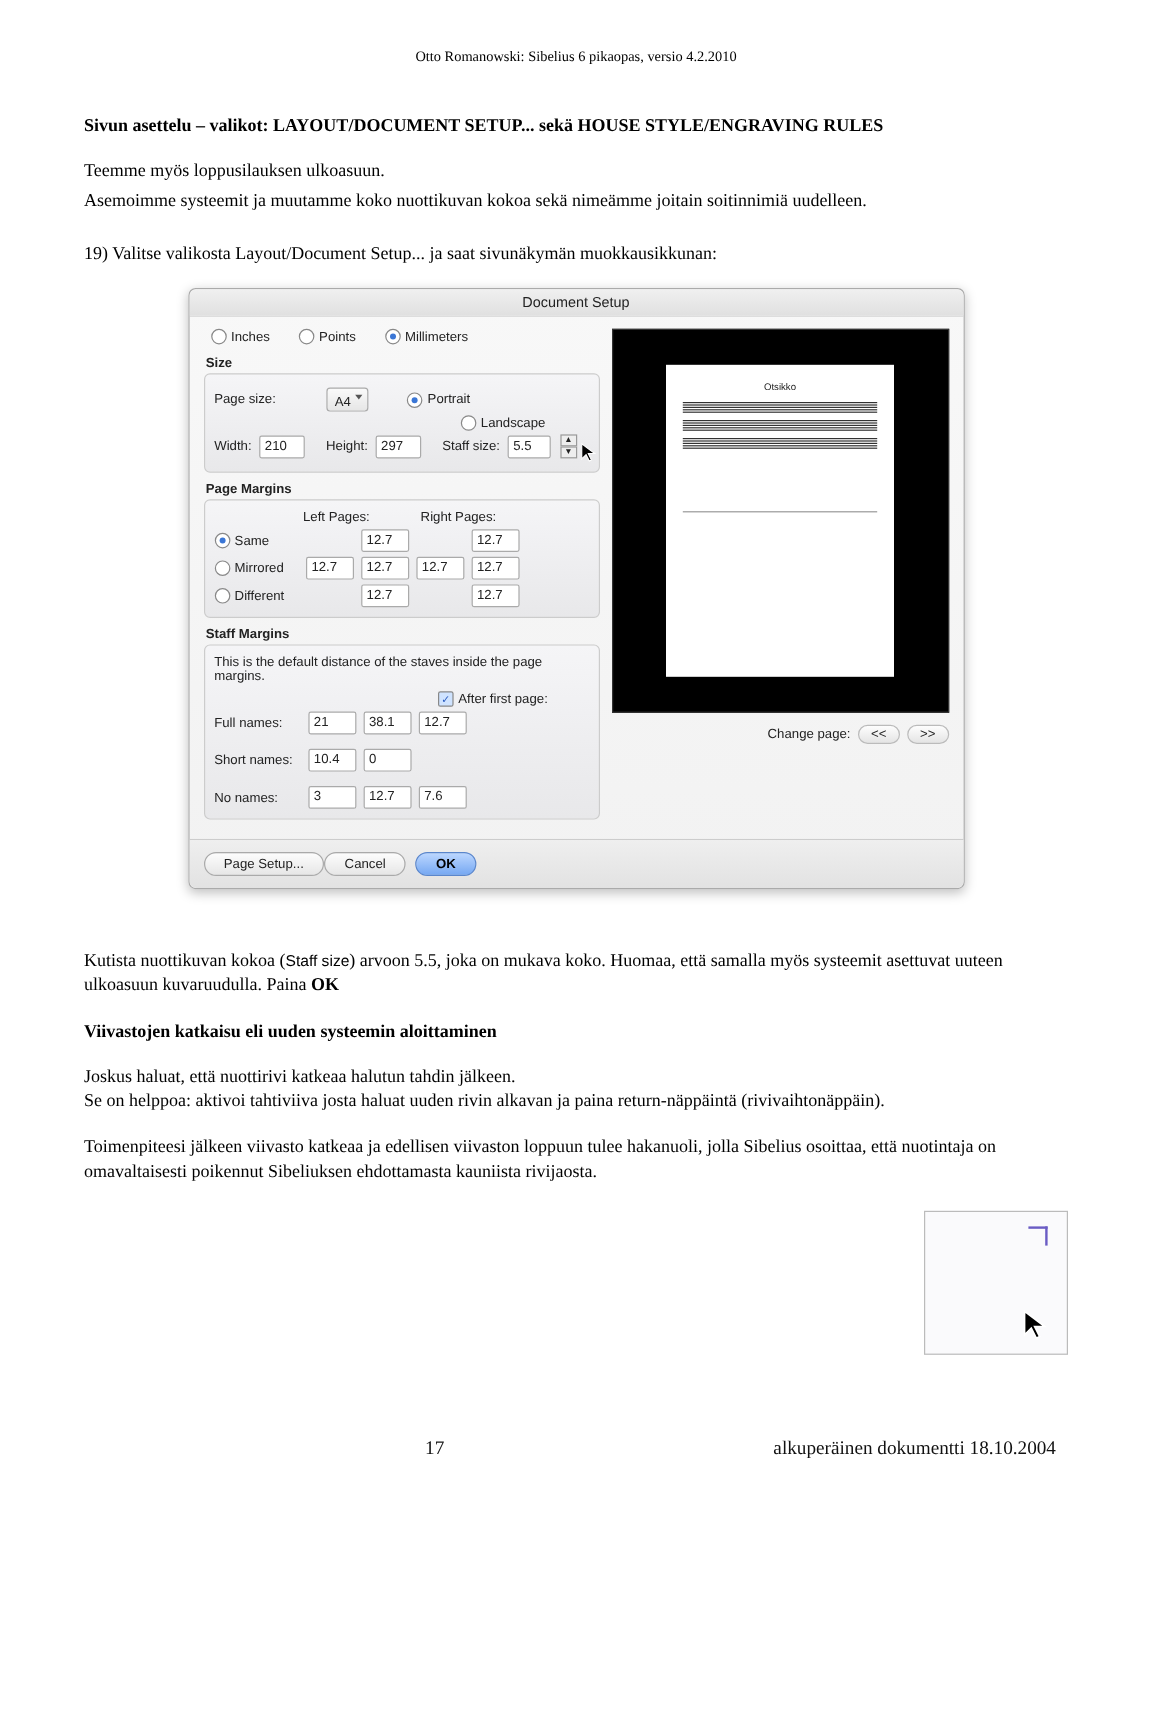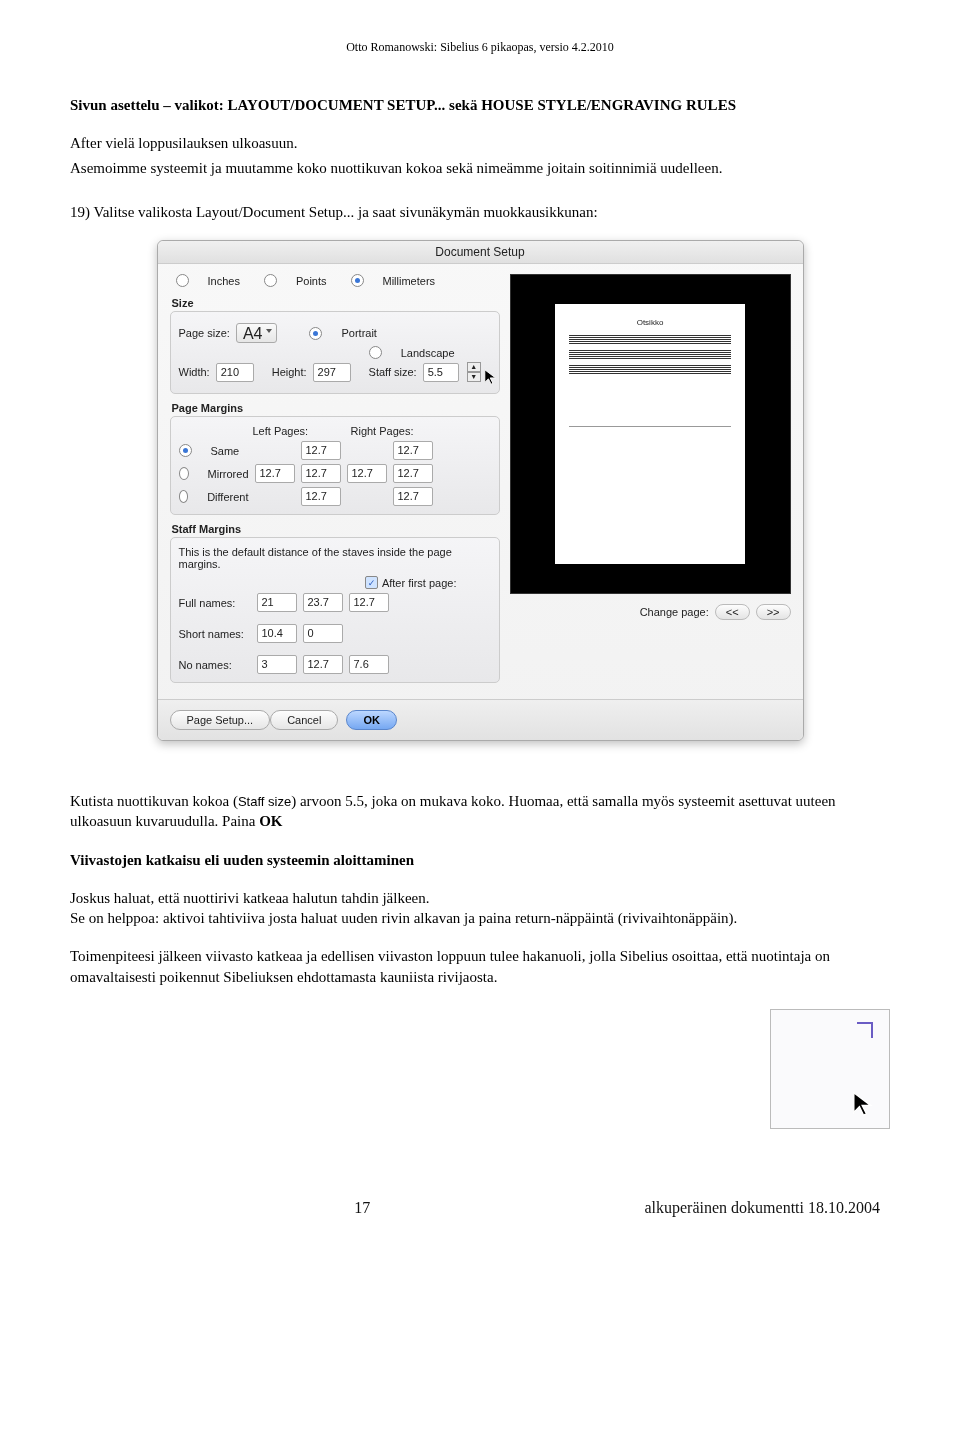--- a/index.html
+++ b/index.html
@@ -44,21 +44,21 @@
   }
   .dialog-body {
     display: flex;
     padding: 10px 12px 8px 12px;
     gap: 10px;
   }
   .left-panel { width: 330px; }
   .right-panel { flex: 1; }
 
   .unit-row { display:flex; gap: 24px; padding: 0 6px 6px 6px; }
-  .radio { display:inline-flex; align-items:center; gap:19px; font-size:11px; }
+  .radio { display:inline-flex; align-items:center; gap:4px; font-size:11px; }
   .radio .dot {
     width:11px;height:11px;border-radius:50%;
     border:1px solid #888; background:#fff;
     display:inline-flex;align-items:center;justify-content:center;
   }
   .radio.selected .dot::after{
     content:"";width:5px;height:5px;border-radius:50%;background:#3a76d6;
   }
 
   .section-label { font-weight:bold; font-size:11px; margin:4px 0 2px 2px; }
@@ -72,23 +72,24 @@
   .row { display:flex; align-items:center; gap:6px; margin: 3px 0; }
   .lbl { font-size:11px; }
   .inp {
     display:inline-block; background:#fff; border:1px solid #aaa;
     border-radius:2px; padding:1px 4px; font-size:11px;
     min-width:28px; text-align:left; height:15px; line-height:15px;
   }
   .inp.small{min-width:26px;}
   .select {
     background:#fff;border:1px solid #aaa;border-radius:3px;
-    padding:1px 14px 1px 6px;font-size:16px;position:relative;
-    display:inline-flex;align-items:flex-start;height:16px;
+    padding:1px 14px 1px 6px;font-size:11px;position:relative;
+    display:inline-flex;align-items:flex-end;height:16px;
     background-image:linear-gradient(#fafafa,#e6e6e6);
+    margin-left:36px;
   }
   .select::after{
     content:"";position:absolute;right:4px;top:5px;
     border-left:3px solid transparent;border-right:3px solid transparent;
     border-top:4px solid #555;
   }
   .spinner-btns{
     display:inline-flex;flex-direction:column;margin-left:2px;
   }
   .spinner-btns span{
@@ -168,21 +169,21 @@
 </style>
 </head>
 <body>
 
 <div class="page">
 
   <div class="doc-header">Otto Romanowski: Sibelius 6 pikaopas, versio 4.2.2010</div>
 
   <p><span class="heading-bold">Sivun asettelu – valikot: LAYOUT/DOCUMENT SETUP... sekä HOUSE STYLE/ENGRAVING RULES</span></p>
 
-  <p>After vielä loppusilauksen ulkoasuun.</p>
+  <p>Teemme myös loppusilauksen ulkoasuun.</p>
   <p style="margin-top:-14px;">Asemoimme systeemit ja muutamme koko nuottikuvan kokoa sekä nimeämme joitain soitinnimiä uudelleen.</p>
 
   <p style="margin-top:24px;">19) Valitse valikosta Layout/Document Setup... ja saat sivunäkymän muokkausikkunan:</p>
 
   <div class="dialog-wrap">
     <div class="dialog">
       <div class="dialog-title">Document Setup</div>
       <div class="dialog-body">
         <div class="left-panel">
 
@@ -284,21 +285,21 @@
           <div class="group">
             <div class="lbl" style="margin-bottom:6px;">This is the default distance of the staves inside the page margins.</div>
             <div class="row" style="justify-content:flex-end;gap:4px;">
               <span class="checkbox checked"></span>
               <span class="lbl">After first page:</span>
               <span style="width:30px;"></span>
             </div>
             <div class="staff-grid" style="margin-top:4px;">
               <span class="lbl">Full names:</span>
               <span class="inp small">21</span>
-              <span class="inp small">23.7</span>
+              <span class="inp small">38.1</span>
               <span class="inp small">12.7</span>
 
               <span class="lbl">Short names:</span>
               <span class="inp small">10.4</span>
               <span class="inp small">0</span>
               <span></span>
 
               <span class="lbl">No names:</span>
               <span class="inp small">3</span>
               <span class="inp small">12.7</span>

